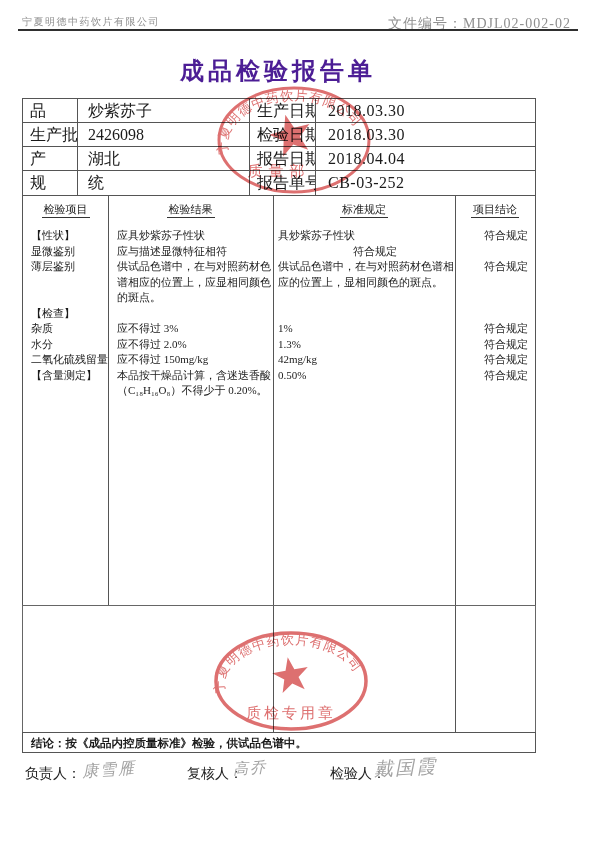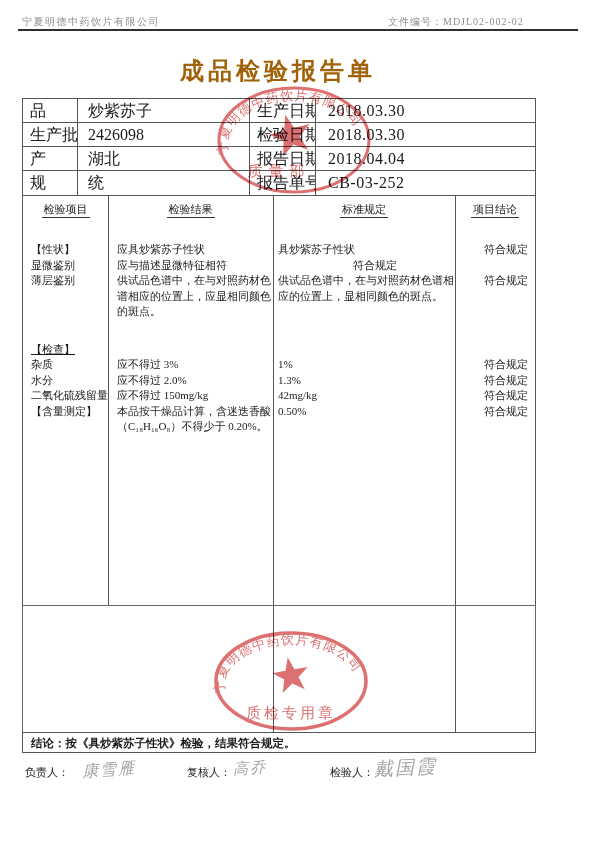--- a/index.html
+++ b/index.html
@@ -2,58 +2,58 @@
 <html><head>
 <meta charset="utf-8">
 <style>
   html,body{margin:0;padding:0;background:#ffffff;}
   .page{
     position:relative;width:600px;height:820px;background:#fff;overflow:hidden;
     font-family:"Liberation Serif","DejaVu Serif",serif;color:#1a1a1a;
   }
   
   .doc-company{position:absolute;left:22px;top:15px;font-size:10px;color:#8f8f8f;letter-spacing:1.5px;}
-  .doc-no{position:absolute;left:388px;top:15px;font-size:10px;color:#8f8f8f;letter-spacing:1px;}
+  .doc-no{position:absolute;left:388px;top:15px;font-size:14px;color:#8f8f8f;letter-spacing:1px;}
   .head-rule{position:absolute;left:18px;top:29px;width:560px;height:2px;background:#2f2f2f;}
   
   .title{position:absolute;left:0;top:55px;width:556px;text-align:center;
-    font-size:24px;font-weight:bold;letter-spacing:4px;color:#a16207;}
+    font-size:24px;font-weight:bold;letter-spacing:4px;color:#4c1d95;}
   
   .info{position:absolute;left:22px;top:98px;width:514px;box-sizing:border-box;
     border:1px solid #555;display:grid;grid-template-columns:55px 172px 66px 219px;font-size:16px;}
   .icell{height:24px;line-height:23px;border-right:1px solid #555;border-bottom:1px solid #555;
     box-sizing:border-box;white-space:nowrap;overflow:hidden;}
   .icell:nth-child(4n){border-right:none;}
   .icell:nth-child(n+13){border-bottom:none;}
   .lab1{padding-left:7px;}
   .val1{padding-left:10px;}
   .lab2{padding-left:7px;}
   .val2{padding-left:12px;letter-spacing:.5px;}
   
   .insp{position:absolute;left:22px;top:196px;width:514px;height:409px;box-sizing:border-box;
     border-left:1px solid #555;border-right:1px solid #555;padding-top:6px;font-size:11px;overflow:hidden;}
   .vl{position:absolute;top:0;bottom:0;width:1px;background:#555;}
   .irow{display:grid;grid-template-columns:85px 165px 182px 80px;line-height:15.5px;}
   .c1{padding-left:8px;}
   .c2{padding-left:9px;padding-right:0;width:156px;word-break:break-all;}
   .c3{padding-left:5px;width:177px;word-break:break-all;}
   .c4{padding-left:22px;text-align:center;}
-  .ihead{margin-bottom:24px;}
+  .ihead{margin-bottom:10px;}
   .ihead .hcell{text-align:center;}
   .hu{display:inline-block;border-bottom:1px solid #333;padding:0 2px;line-height:15px;}
-  .gaprow{margin-top:22px;text-decoration:underline;}
+  .gaprow{}
   
   .lower{position:absolute;left:22px;top:605px;width:514px;height:127px;box-sizing:border-box;
     border:1px solid #666;border-bottom:none;}
   .lower .vl2{position:absolute;top:0;bottom:0;width:1px;background:#555;}
   
   .concl{position:absolute;left:22px;top:732px;width:514px;height:21px;box-sizing:border-box;
     border:1px solid #555;line-height:20px;font-size:11.5px;font-weight:bold;padding-left:8px;}
   
-  .sig-label{position:absolute;font-size:11px;color:#222;}
+  .sig-label{position:absolute;font-size:14px;color:#222;}
   .sig-name{position:absolute;color:#a3a3a3;font-style:italic;letter-spacing:2px;}
   
   .stamp{position:absolute;mix-blend-mode:multiply;opacity:.88;pointer-events:none;}
   .stamp text{font-family:"Liberation Serif","DejaVu Serif",serif;}
 </style>
 </head>
 <body>
 
 <div class="page">
 
@@ -164,21 +164,21 @@
   <svg class="stamp" style="left:210px;top:629px" width="162" height="104" viewBox="0 0 162 104">
     <ellipse cx="81" cy="52" rx="75" ry="48" fill="none" stroke="#d95c5c" stroke-width="3.5"></ellipse>
     <path id="arcTop2" d="M 16 66 A 67 41 0 1 1 146 66" fill="none"></path>
     <text font-size="13" fill="#d95c5c" letter-spacing="1">
       <textPath href="#arcTop2" startOffset="2">宁夏明德中药饮片有限公司</textPath>
     </text>
     <polygon points="0,-20 4.7,-6.5 19,-6.2 7.6,2.5 11.8,16.2 0,8 -11.8,16.2 -7.6,2.5 -19,-6.2 -4.7,-6.5" transform="translate(81,47) rotate(-10) scale(0.95)" fill="#d95c5c"></polygon>
     <text x="81" y="89" text-anchor="middle" font-size="15" letter-spacing="3" fill="#d95c5c">质检专用章</text>
   </svg>
 
-  <div class="concl">结论：按《具炒紫苏子性状》检验，结果符合规定。</div>
+  <div class="concl">结论：按《成品内控质量标准》检验，供试品色谱中。</div>
 
   <div class="sig-label" style="left:25px;top:765px">负责人：</div>
   <div class="sig-name" style="left:82px;top:760px;font-size:16px;transform:rotate(-4deg)">康雪雁</div>
 
   <div class="sig-label" style="left:187px;top:765px">复核人：</div>
   <div class="sig-name" style="left:233px;top:759px;font-size:15px;transform:rotate(-3deg)">高乔</div>
 
   <div class="sig-label" style="left:330px;top:765px">检验人：</div>
   <div class="sig-name" style="left:374px;top:755px;font-size:19px;transform:rotate(-3deg)">戴国霞</div>
 

